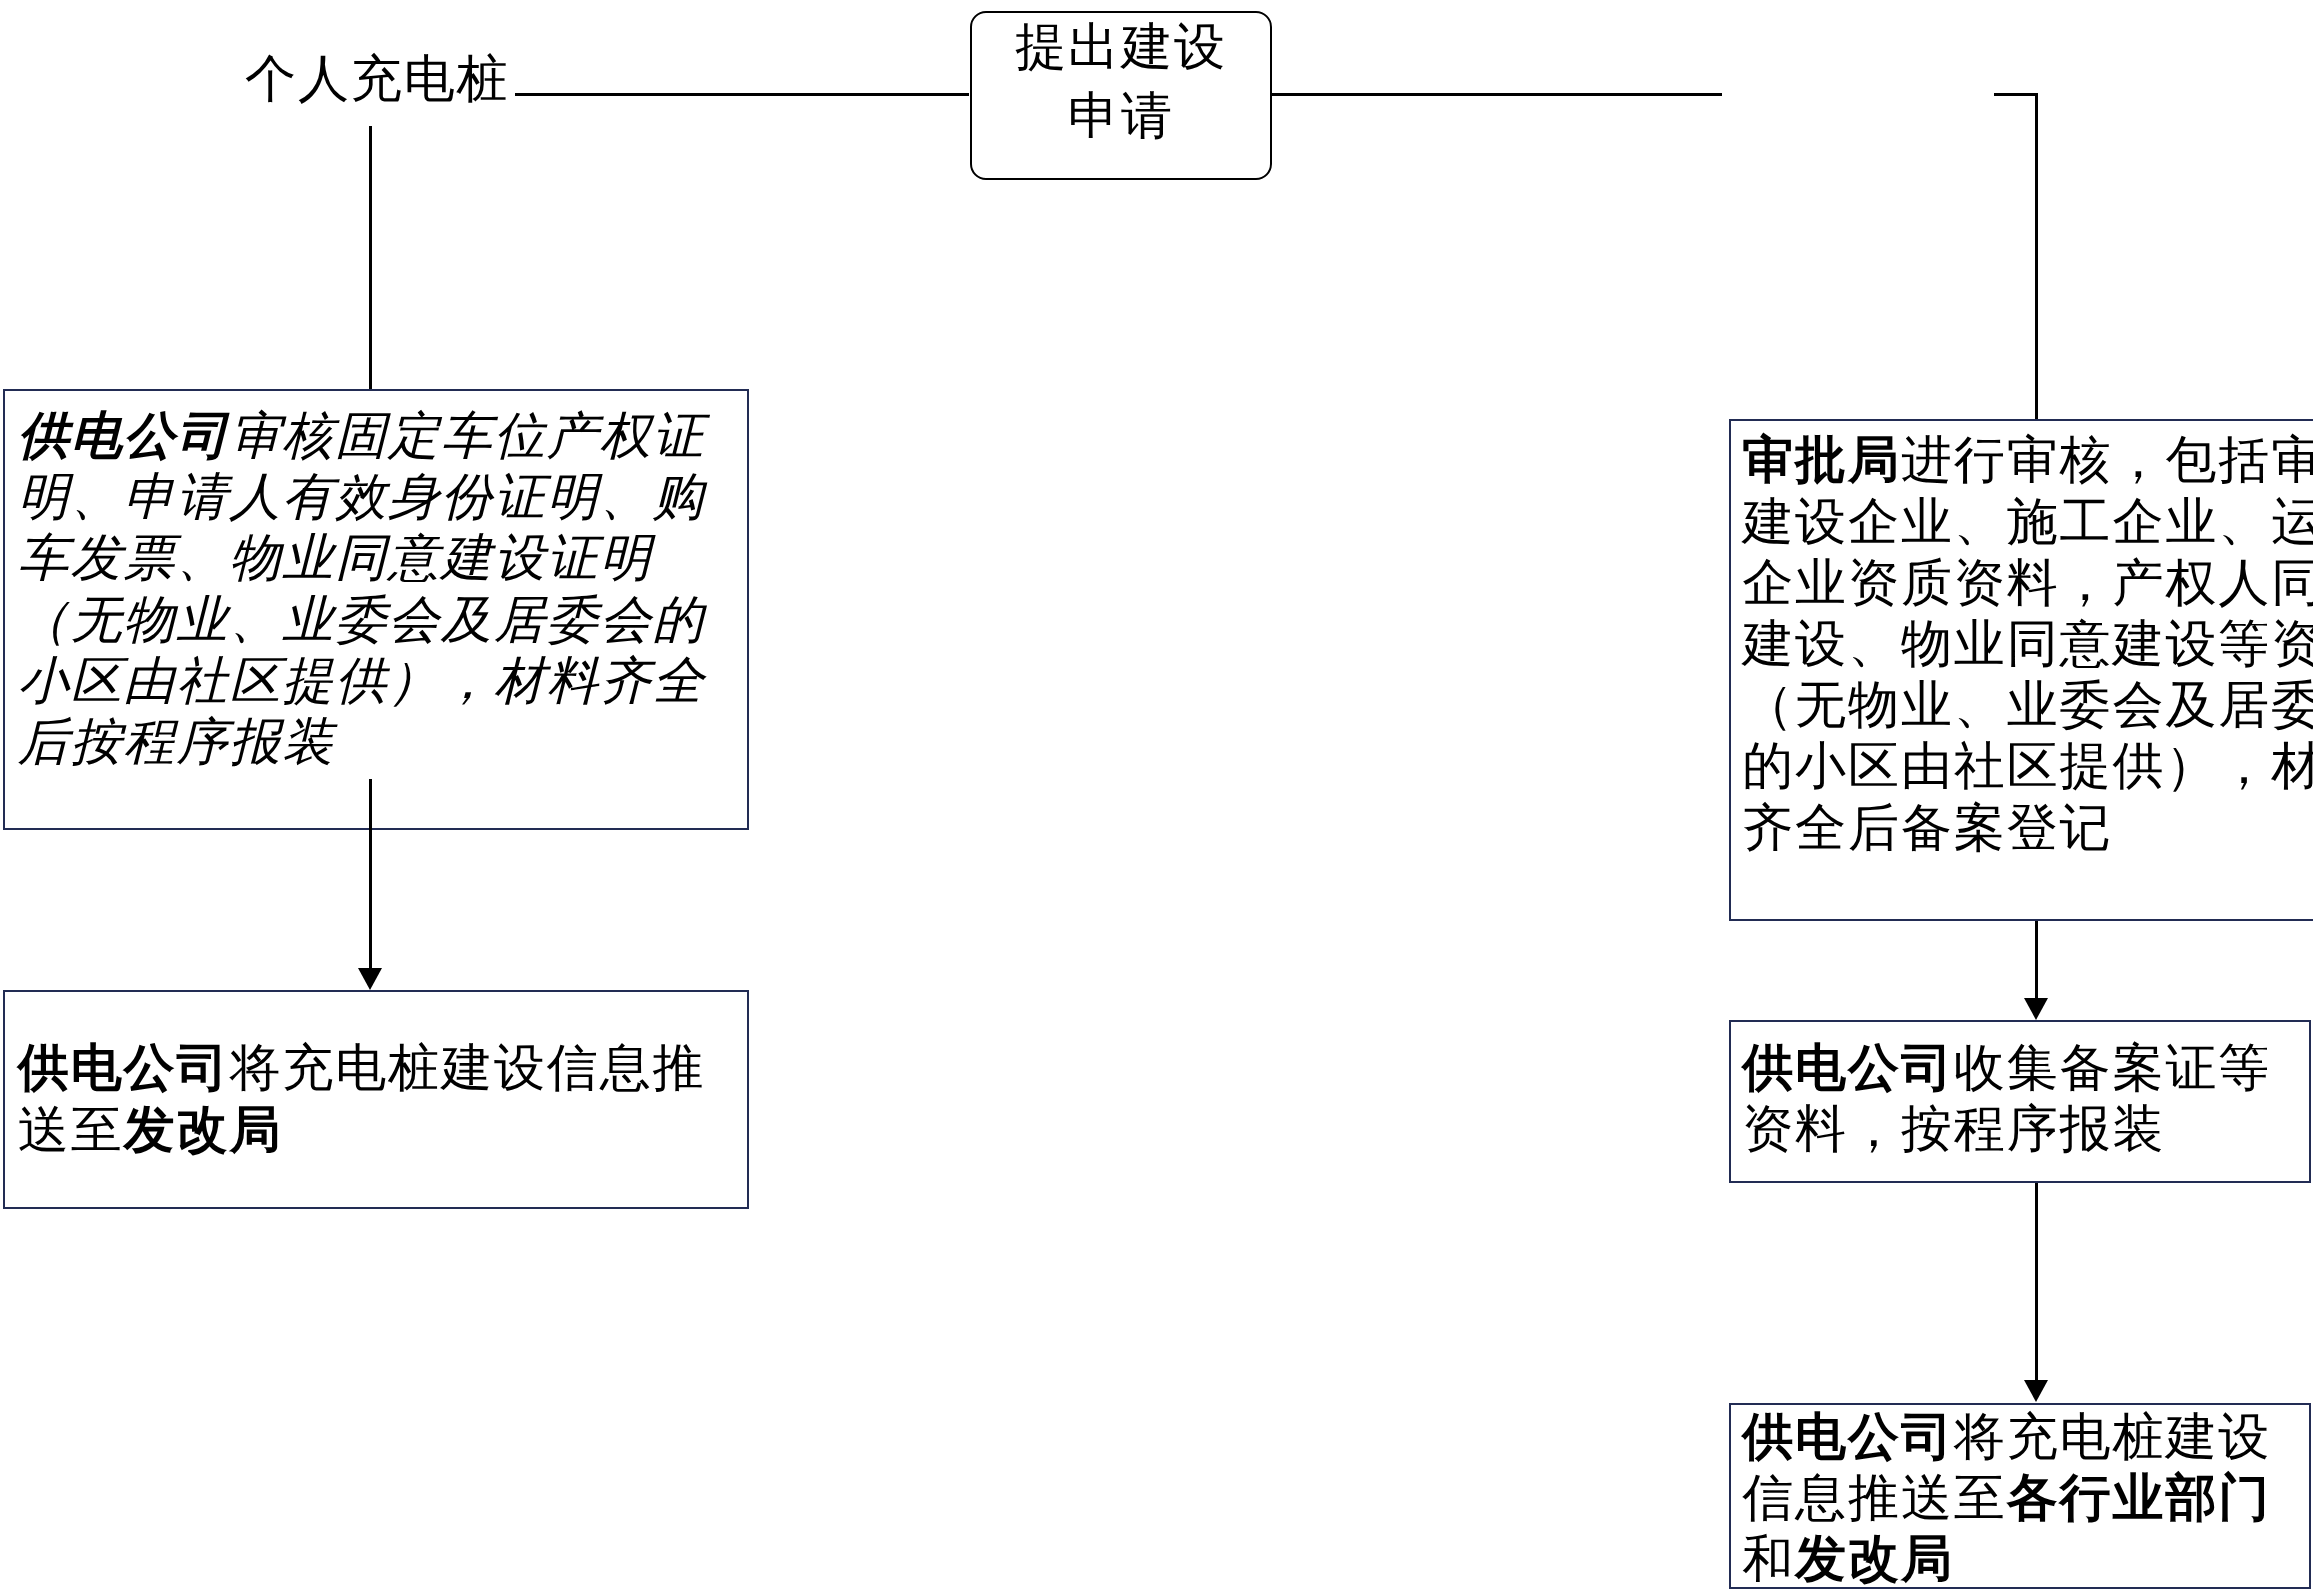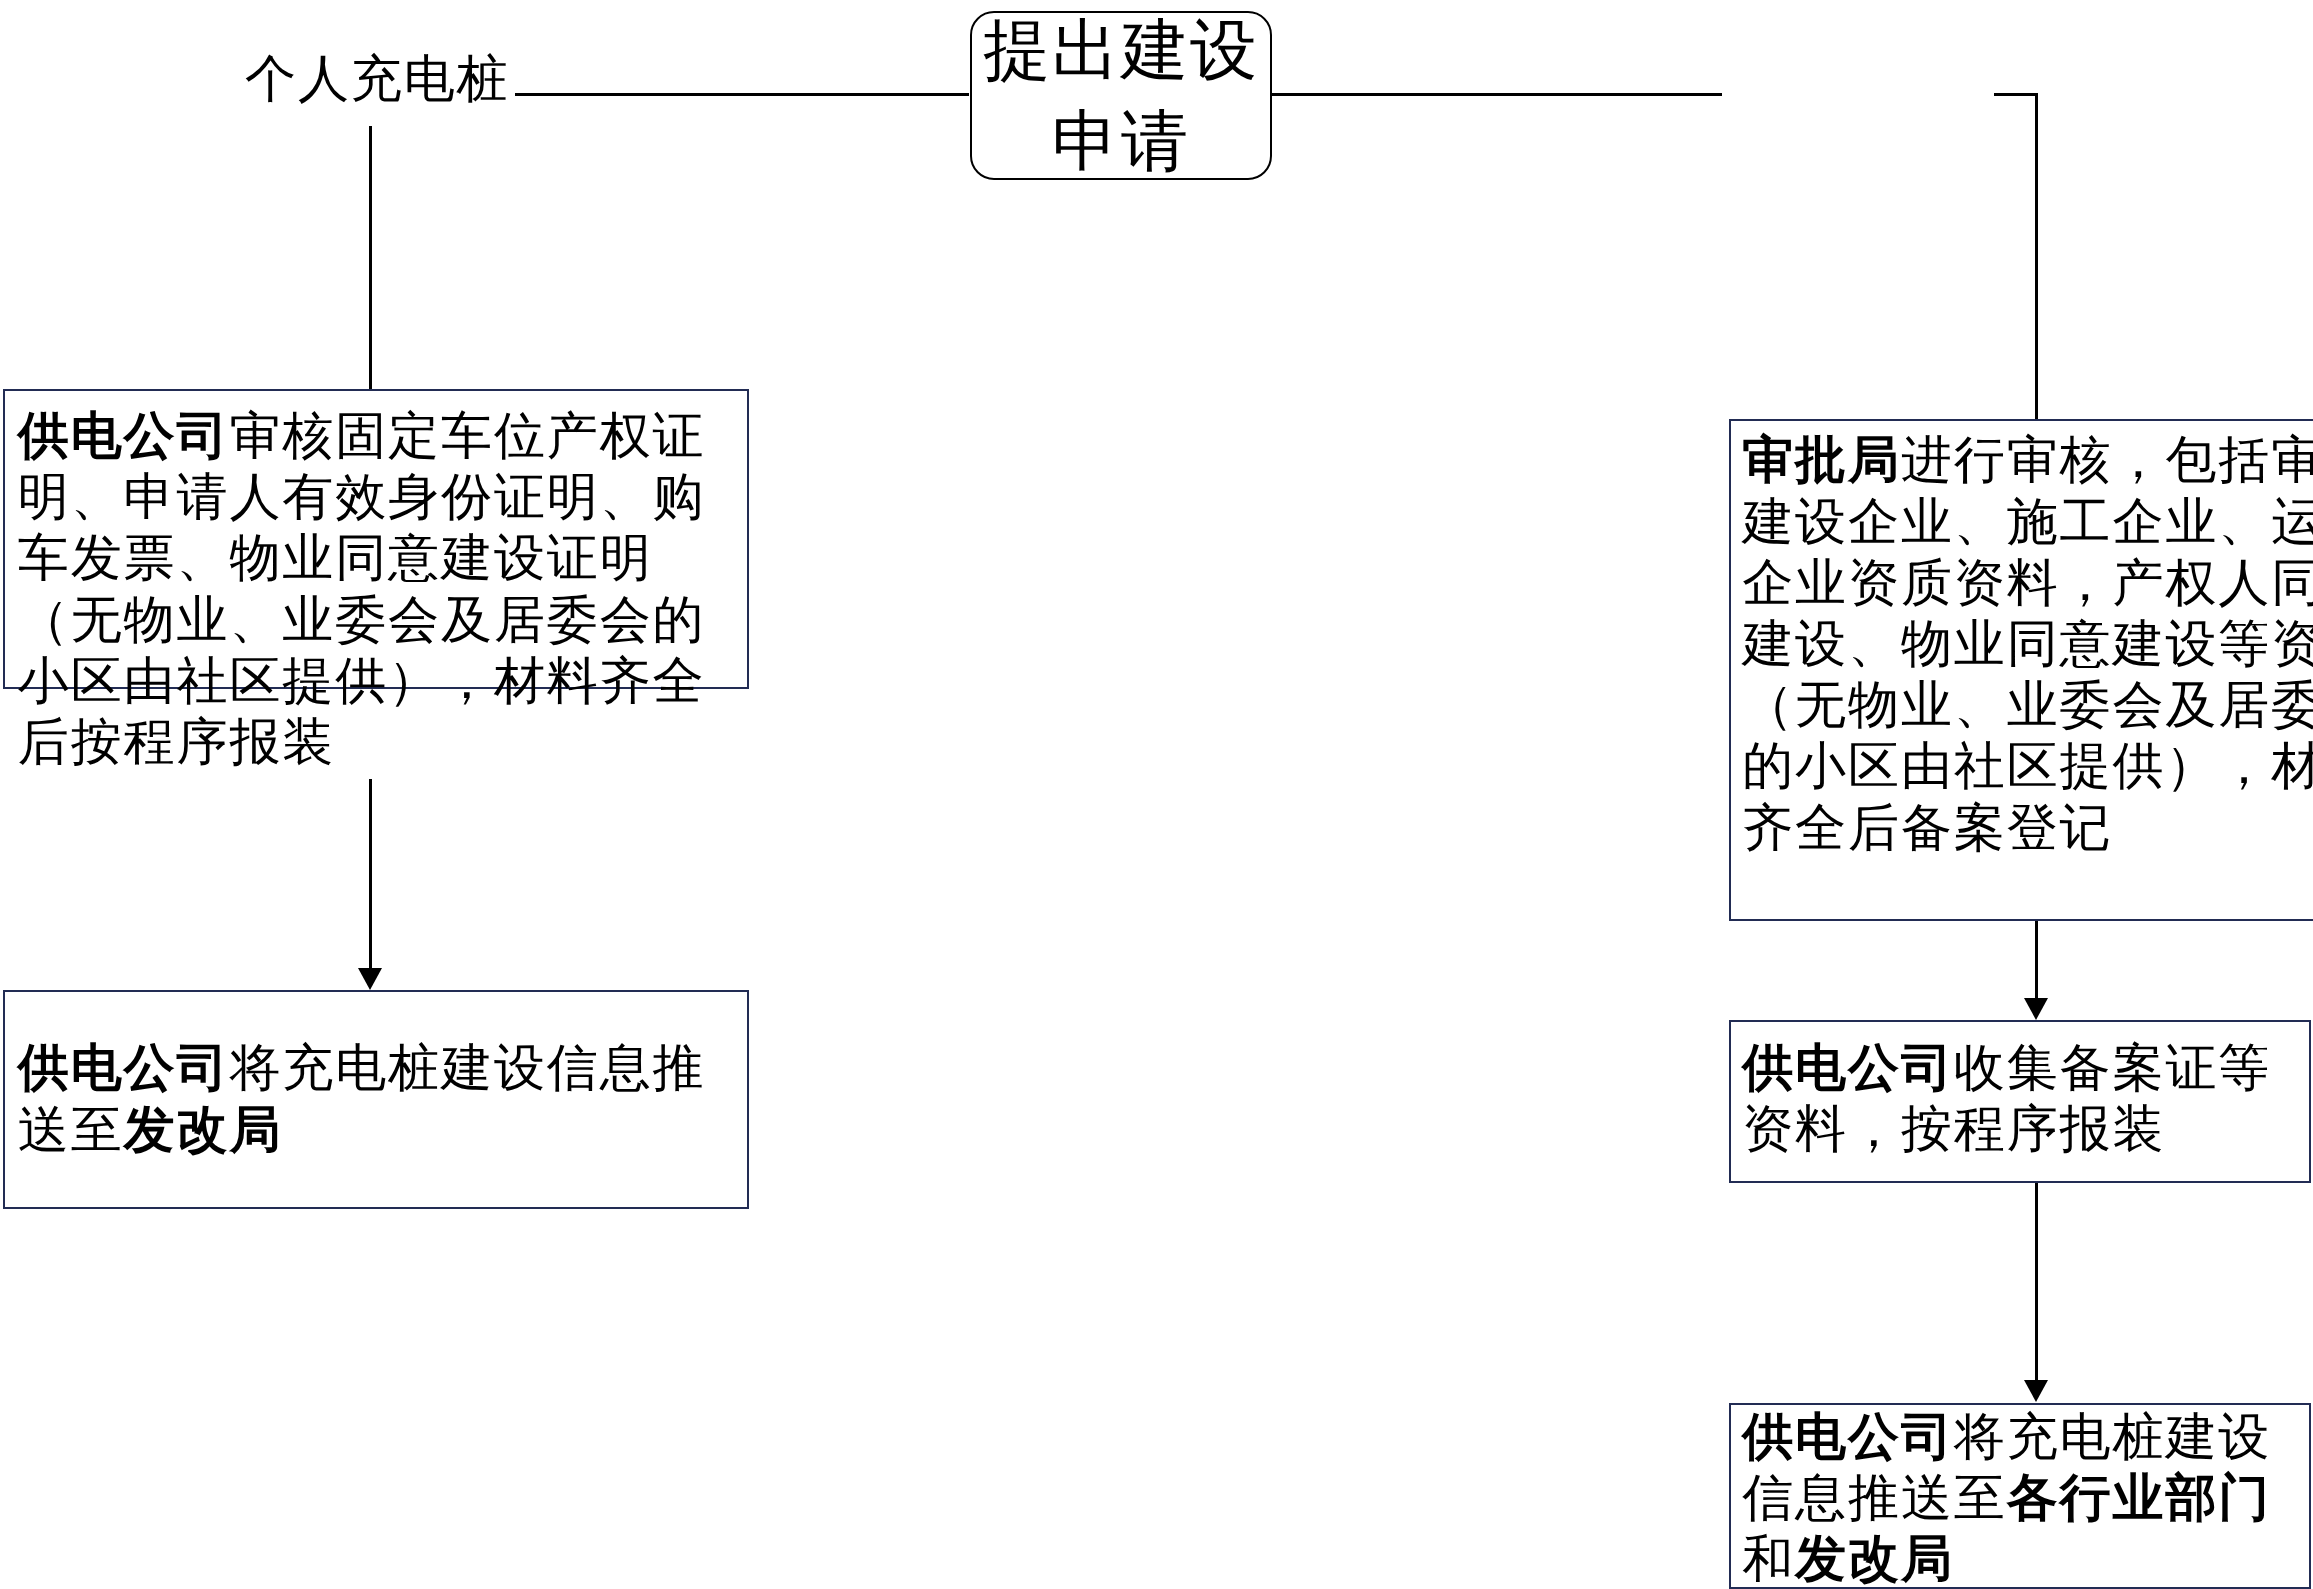--- a/index.html
+++ b/index.html
@@ -24,25 +24,25 @@
     border:2.8px solid var(--step-border);
     background:var(--bg);
     font-size:51px;
     line-height:1.2;
     letter-spacing:1.9px;
   }
   .start-box{
     position:absolute;
     box-sizing:border-box;
     border:2.8px solid var(--start-border);
-    border-radius:24px;
+    border-radius:16px;
     background:var(--bg);
-    display:flex;align-items:center;justify-content:center;
+    display:flex;justify-content:center;
     text-align:center;
-    font-size:67px;line-height:1.35;letter-spacing:1.9px;
+    font-size:51px;line-height:1.35;letter-spacing:1.9px;
     white-space:pre-line;
   }
   .branch-label{
     position:absolute;
     font-size:51px;letter-spacing:1.9px;line-height:1.1;
     white-space:nowrap;
   }
   .hline{position:absolute;height:2.8px;background:var(--connector);}
   .vline{position:absolute;width:2.8px;background:var(--connector);}
   .arrowhead{
@@ -65,21 +65,21 @@
   </div>
 
   <div class="hline" style="left:515px;top:93px;width:454px;"></div>
   <div class="branch-label" style="left:245px;top:51px;">个人充电桩</div>
   <div class="vline" style="left:369px;top:126px;height:263px;"></div>
 
   <div class="hline" style="left:1271px;top:93px;width:451px;"></div>
   <div class="hline" style="left:1994px;top:93px;width:44px;"></div>
   <div class="vline" style="left:2035px;top:93px;height:326px;"></div>
 
-  <div class="box" style="left:2.8px;top:389px;width:746px;height:300px;padding:15px 11.2px 0 13px;">
+  <div class="box" style="left:2.8px;top:389px;width:746px;height:441px;padding:15px 11.2px 0 13px;font-style:italic;">
     <span class="step-text"><span style="font-weight: 700;">供电公司</span><span>审核固定车位产权证明、申请人有效身份证明、购车发票、物业同意建设证明（无物业、业委会及居委会的小区由社区提供），材料齐全后按程序报装</span></span>
   </div>
 
   <div class="vline" style="left:369px;top:779px;height:192px;"></div>
   <div class="arrowhead" style="left:358px;top:968px;"></div>
 
   <div class="box vcenter" style="left:2.8px;top:990px;width:746px;height:219px;padding:0 11.2px 0 13px;">
     <span class="step-text"><span style="font-weight: 700;">供电公司</span><span>将充电桩建设信息推送至</span><span style="font-weight: 700;">发改局</span></span>
   </div>
 

